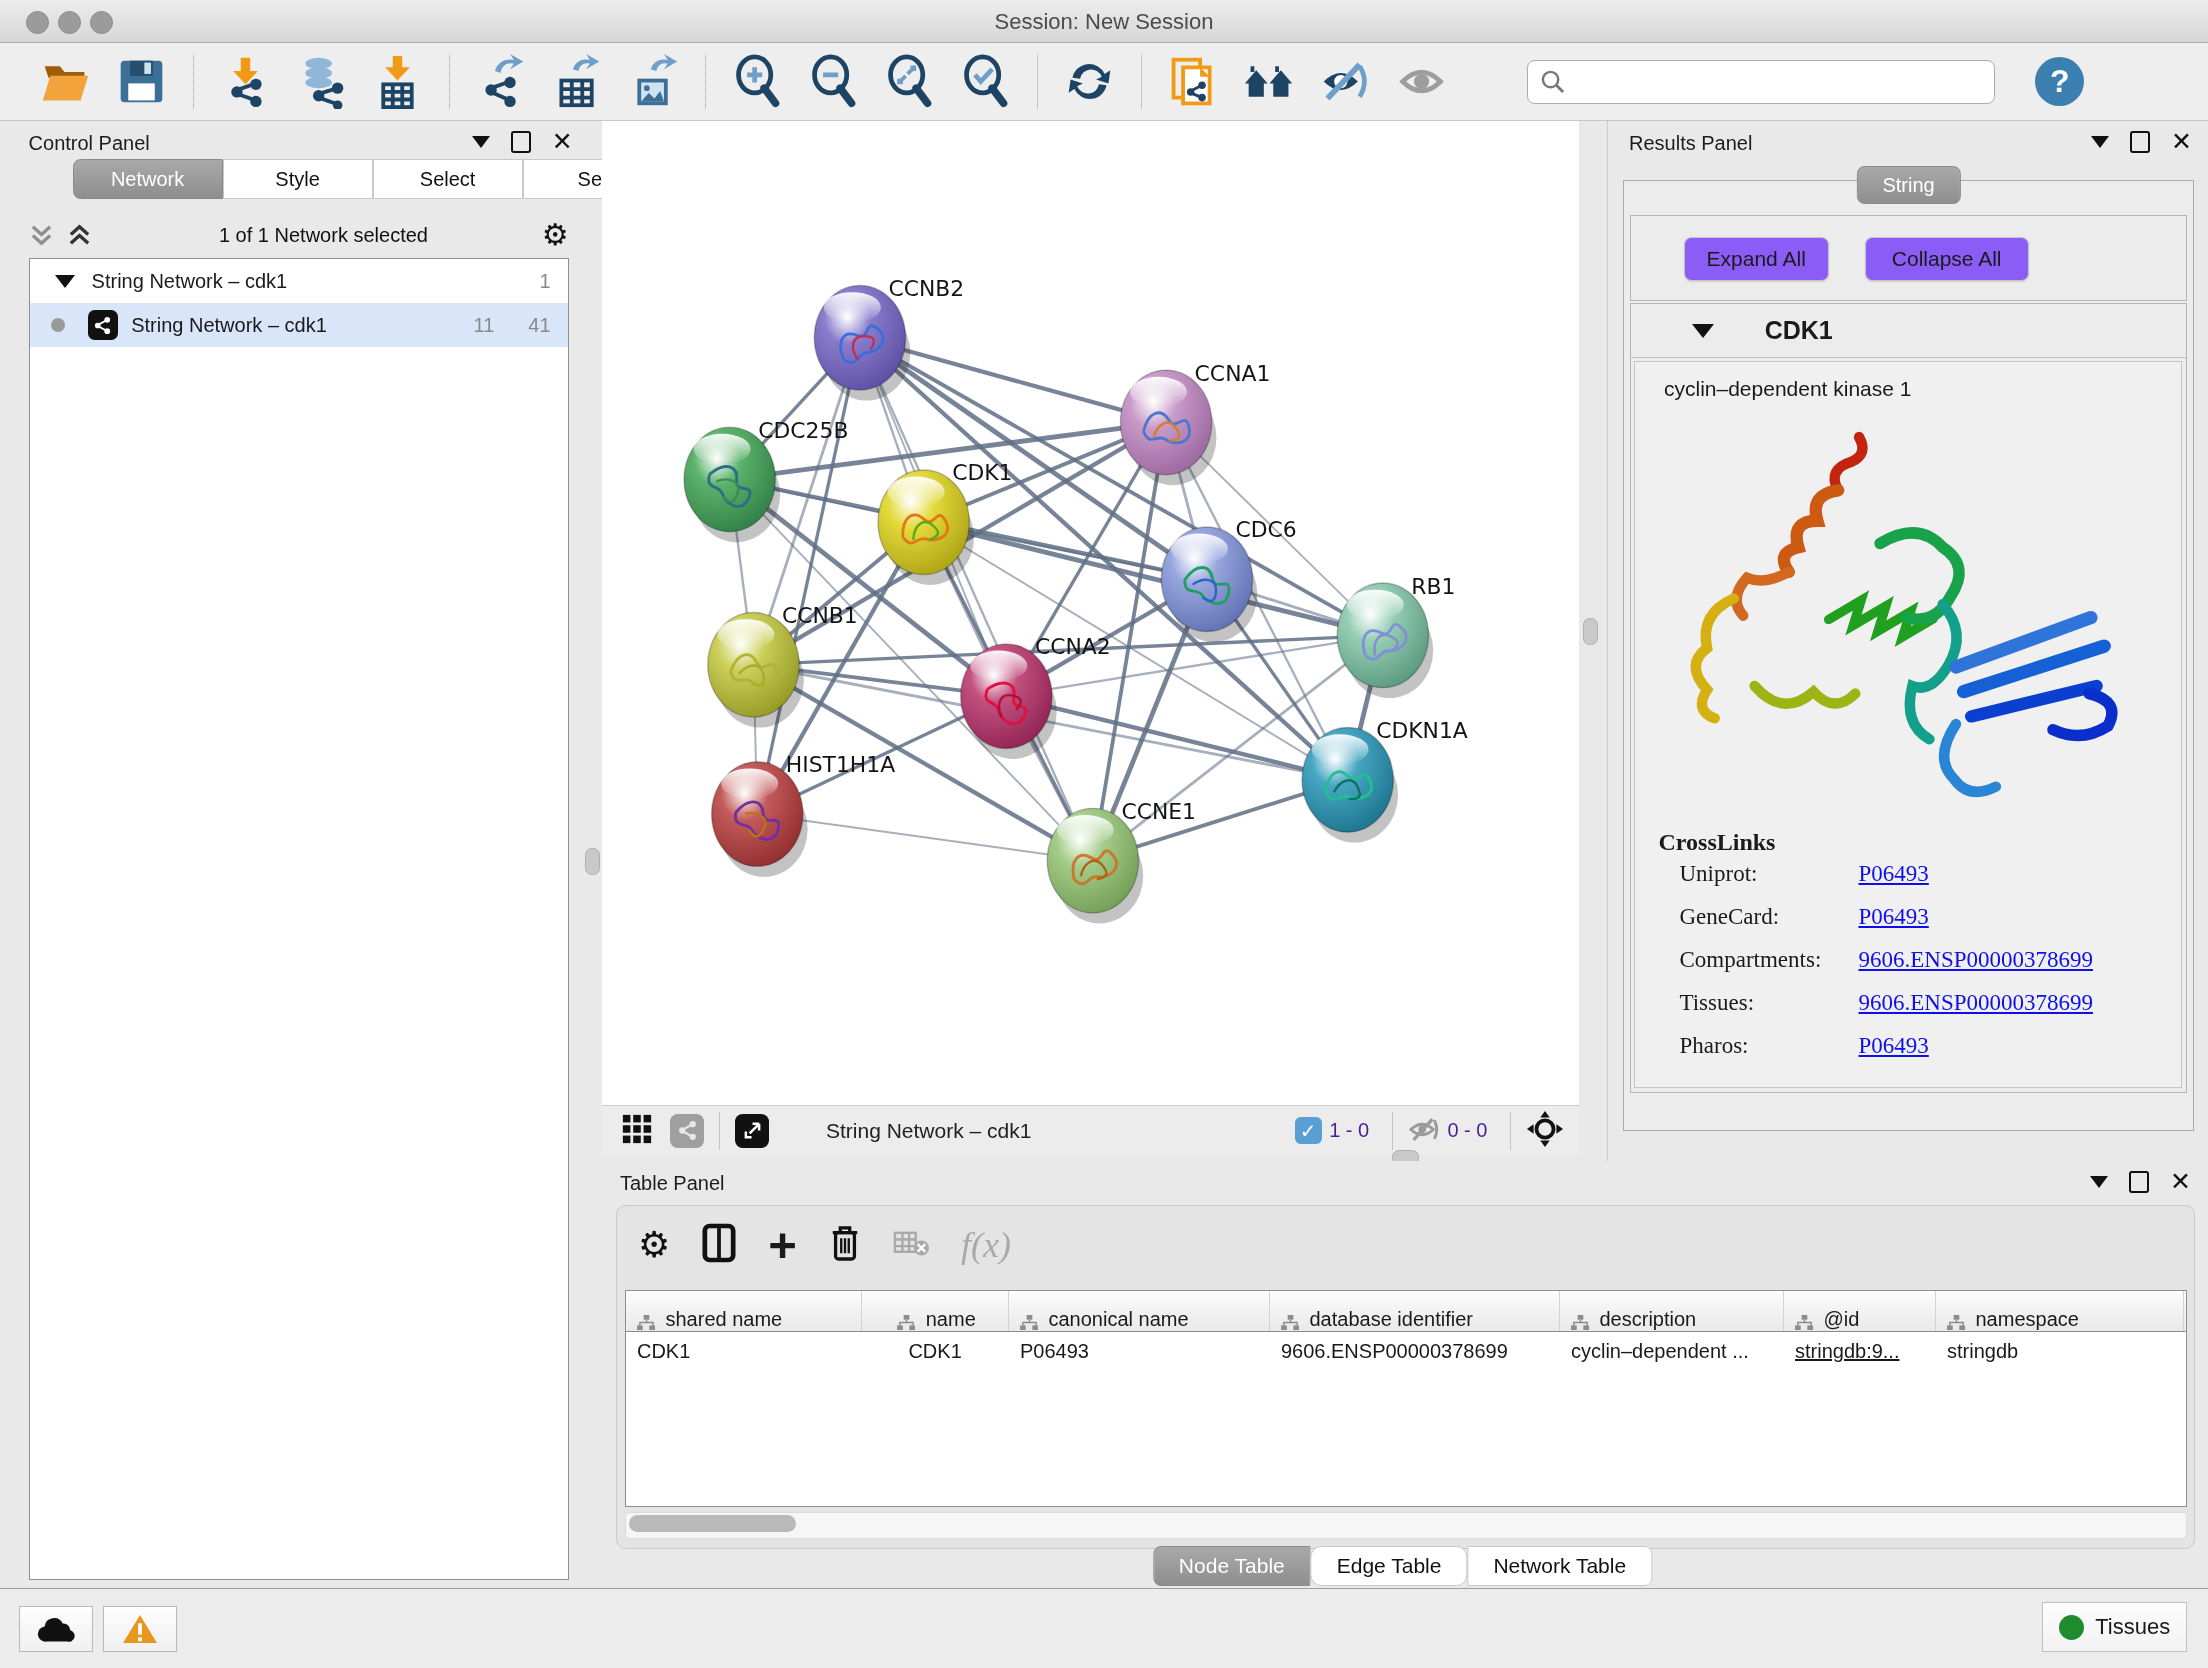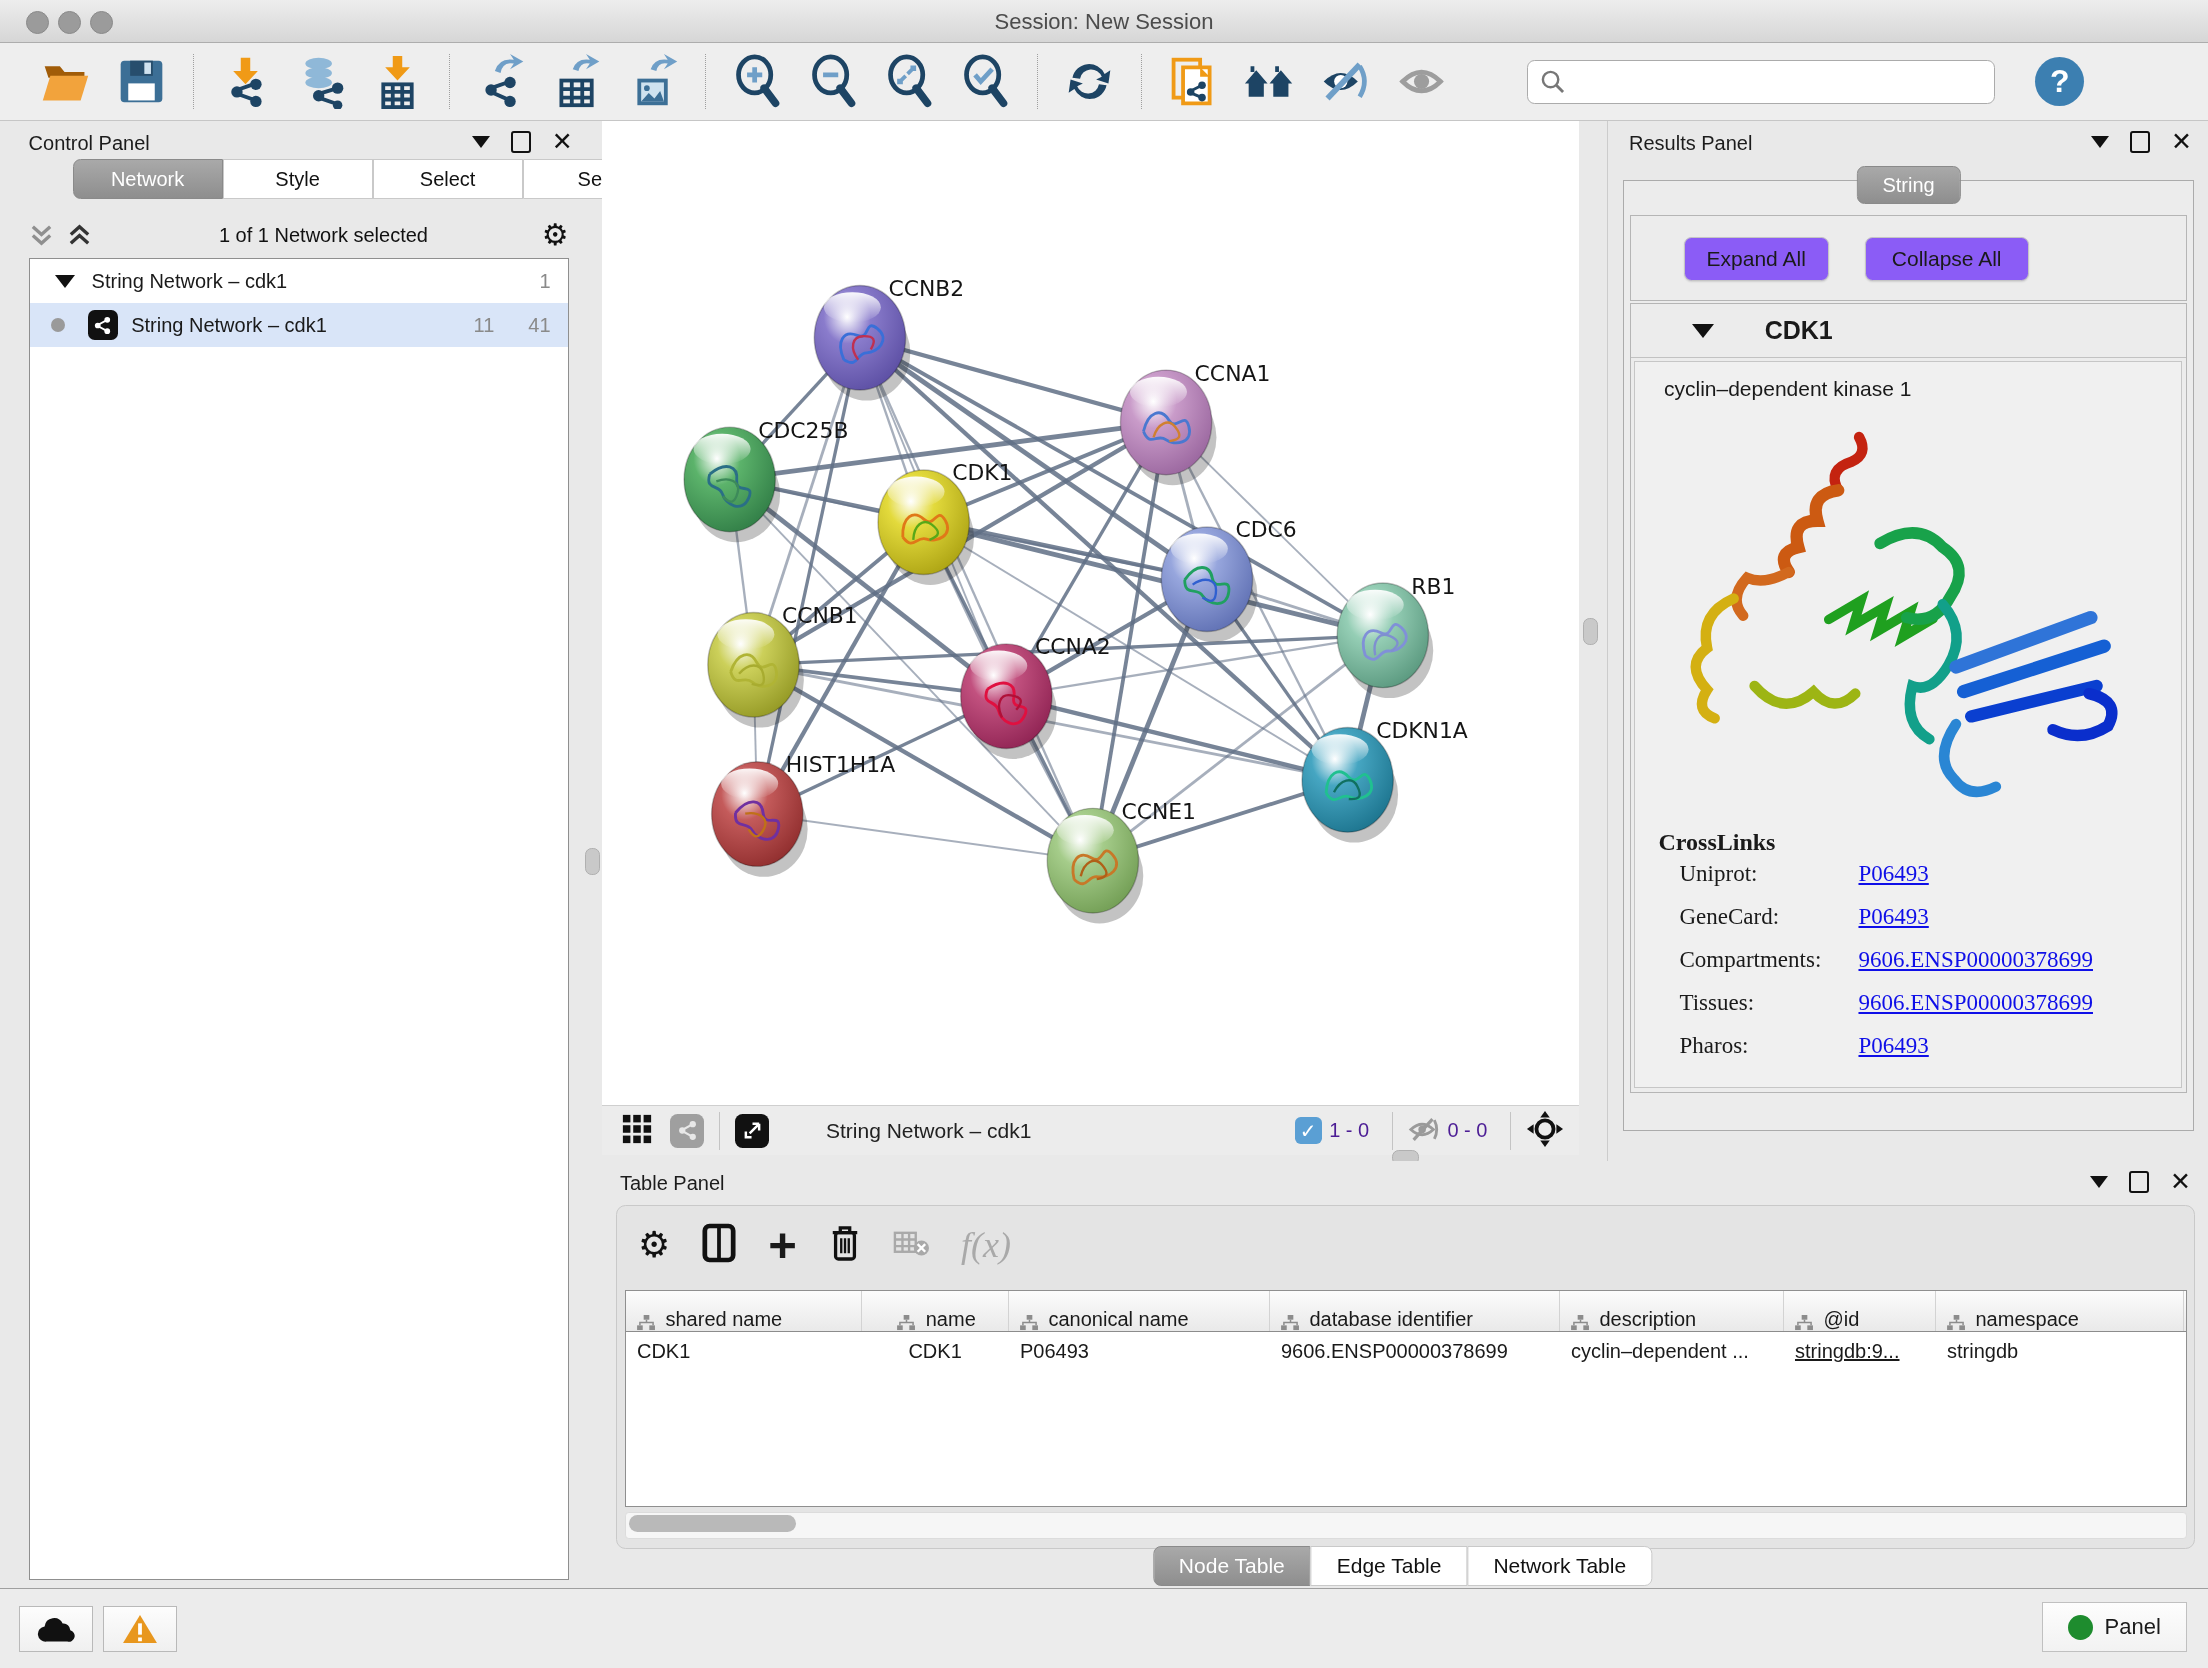--- a/index.html
+++ b/index.html
@@ -100,21 +100,21 @@
   .tp-header{display:flex;height:40px;background:linear-gradient(#fcfcfc,#e9e9e9);border-bottom:1.9px solid #8c8c8c;}
   .tp-hcell{display:flex;align-items:flex-end;font-size:20px;border-right:1px solid #d3d3d3;box-sizing:border-box;
     padding-left:7.6px;white-space:nowrap;overflow:hidden;}
   .tp-hcell svg{margin:0 9.5px 0 3.8px;flex:none;}
   .tp-row{display:flex;height:38px;}
   .tp-cell{font-size:20px;display:flex;align-items:center;padding-left:11.4px;box-sizing:border-box;
     white-space:nowrap;overflow:hidden;}
   .tp-scroll{position:absolute;left:7.6px;bottom:9.5px;width:1560px;height:25px;background:#f6f6f6;border:1px solid #dcdcdc;border-radius:3.8px;}
   .tp-thumb{position:absolute;left:3.8px;top:2.9px;width:167px;height:17px;border-radius:8.6px;background:#b9b9b9;}
   .tp-tabs{position:absolute;left:50%;transform:translateX(-50%);bottom:1.9px;display:flex;}
-  .tp-tab{height:38px;display:flex;align-items:center;justify-content:center;font-size:21px;padding:0 25px;}
+  .tp-tab{height:38px;display:flex;align-items:center;justify-content:center;font-size:21px;padding:0 25px;border-radius:11px;}
   .tp-tab:first-child{border-radius:7.6px 0 0 7.6px;}
   .tp-tab:last-child{border-radius:0 7.6px 7.6px 0;}
   
   #status-bar{position:absolute;left:0;top:1588px;width:100%;height:80px;background:#ececec;border-top:1px solid #9f9f9f;}
   .sb-btn{position:absolute;top:17px;width:72px;height:44px;background:linear-gradient(#fdfdfd,#f0f0f0);
     border:1.9px solid #b9b9b9;display:flex;align-items:center;justify-content:center;}
   #memory-btn{position:absolute;right:21px;top:13.3px;width:143px;height:48px;background:linear-gradient(#fdfdfd,#f2f2f2);
     border:1.9px solid #c0c0c0;display:flex;align-items:center;justify-content:center;gap:11.4px;font-size:22px;}
   .mem-dot{width:25px;height:25px;border-radius:50%;background:#1e8c2e;}
   .net-label{font-size:23px;fill:#141414;font-family:"DejaVu Sans","Liberation Sans",sans-serif;}
@@ -823,16 +823,16 @@
   </div>
   <div class="sb-btn" style="left:103px">
     <svg width="38" height="32" viewBox="0 0 40 34">
         <path d="M20 2 38 32 H2z" fill="#e8971e"></path>
         <rect x="18" y="11" width="4" height="12" fill="#fff"></rect>
         <rect x="18" y="26" width="4" height="4" fill="#fff"></rect>
       </svg>
   </div>
   <div id="memory-btn">
     <span class="mem-dot"></span>
-    <span>Panel</span>
+    <span>Tissues</span>
   </div>
 </div>
 
 
 </body></html>

